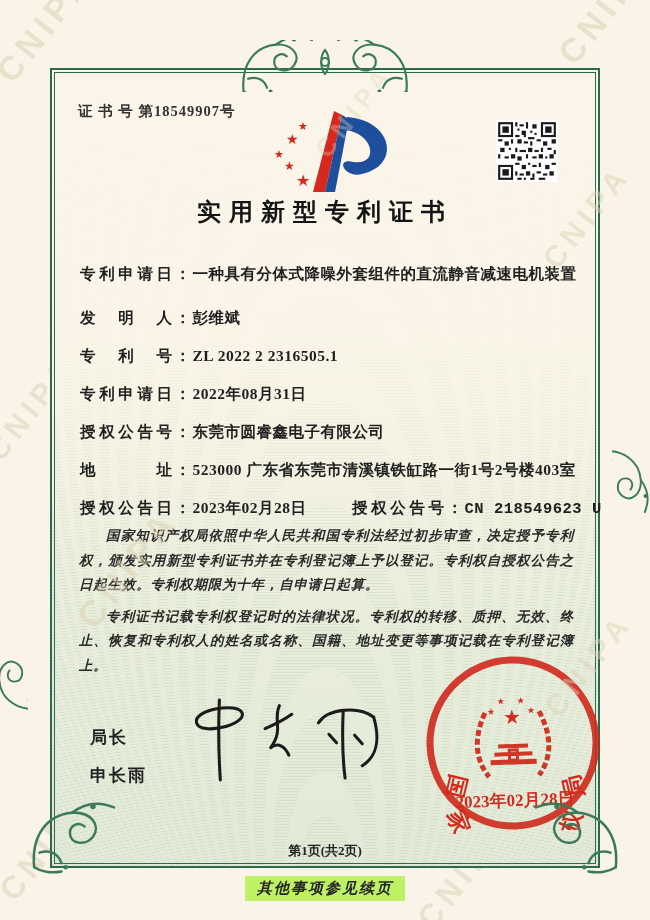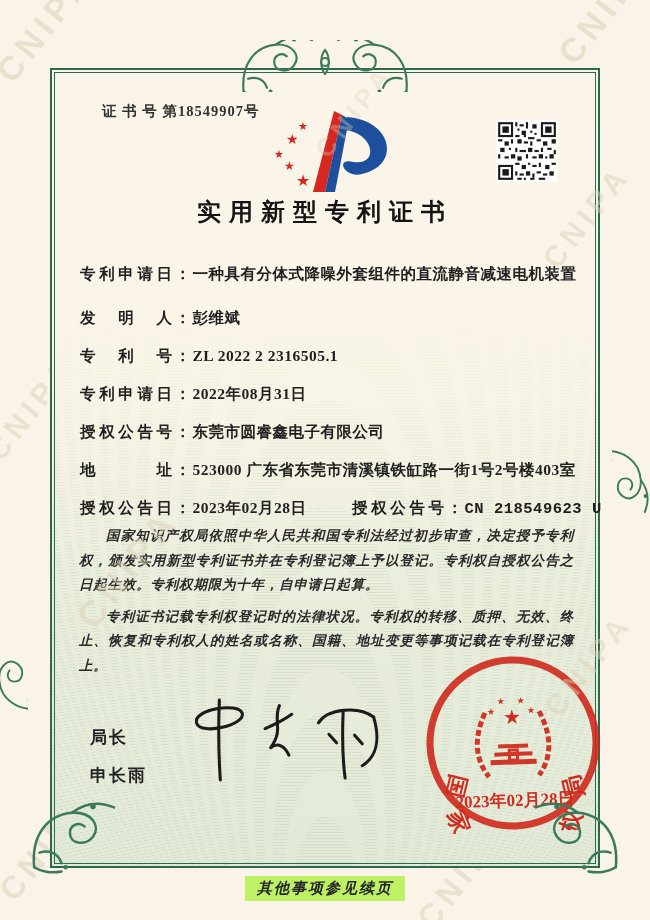--- a/index.html
+++ b/index.html
@@ -18,21 +18,21 @@
   .frame{
     position:absolute;left:50px;top:68px;width:550px;height:800px;
     border:2px solid #2c6a50;box-sizing:border-box;z-index:2;
     background:
       linear-gradient(180deg,#faf5e8 0%,rgba(250,245,232,.95) 30%,rgba(250,245,232,0) 62%),
       repeating-radial-gradient(1400px 520px at 50% 116%,rgba(118,150,108,.13) 0 1.5px,rgba(0,0,0,0) 1.5px 8px),
       linear-gradient(180deg,#faf5e8 0%,#f3f1e1 45%,#e7edda 72%,#e2ead7 100%);
   }
   .frame-inner{position:absolute;inset:2px;border:1px solid #2c6a50;pointer-events:none;}
   
-  .cert-no{position:absolute;left:26px;top:32px;font-size:14.5px;font-weight:600;color:#333;letter-spacing:1px;margin-left:24px;}
+  .cert-no{position:absolute;left:26px;top:32px;font-size:14.5px;font-weight:600;color:#333;letter-spacing:1px;}
   .logo{position:absolute;left:216px;top:38px;}
   .qr{position:absolute;left:444px;top:50px;}
   .title{
     position:absolute;left:0;right:0;top:126px;text-align:center;
     font-size:24px;font-weight:900;letter-spacing:8px;color:#141414;
   }
   
   .row{position:absolute;left:28px;right:18px;font-size:15.5px;font-weight:600;color:#1f1f1f;white-space:nowrap;}
   .flabel{display:inline-block;width:92px;text-align:justify;text-align-last:justify;}
   .colon{margin:0 2px 0 3px;}
@@ -242,20 +242,21 @@
     <g fill="#cf2317">
       <text x="80" y="70" font-size="20">★</text>
       <text x="64" y="60" font-size="9">★</text>
       <text x="74" y="50" font-size="9">★</text>
       <text x="94" y="50" font-size="9">★</text>
       <text x="104" y="60" font-size="9">★</text>
     </g>
     <text x="89" y="152" text-anchor="middle" font-size="17" font-weight="bold" fill="#cf2317" font-family="Liberation Serif, DejaVu Serif, serif">2023年02月28日</text>
   </svg>
 
+  <div class="page-info">第1页(共2页)</div>
 </div>
 
 <svg class="orn" style="left:232px;top:40px" width="186" height="52" viewBox="0 0 186 52">
   <g transform="translate(8,-8) scale(0.9)">
       <use href="#fl"></use>
     </g>
   <g transform="translate(178,-8) scale(-0.9,0.9)">
       <use href="#fl"></use>
     </g>
   <circle cx="93" cy="22" r="4" fill="none" stroke="#3b7a5a" stroke-width="2"></circle>

